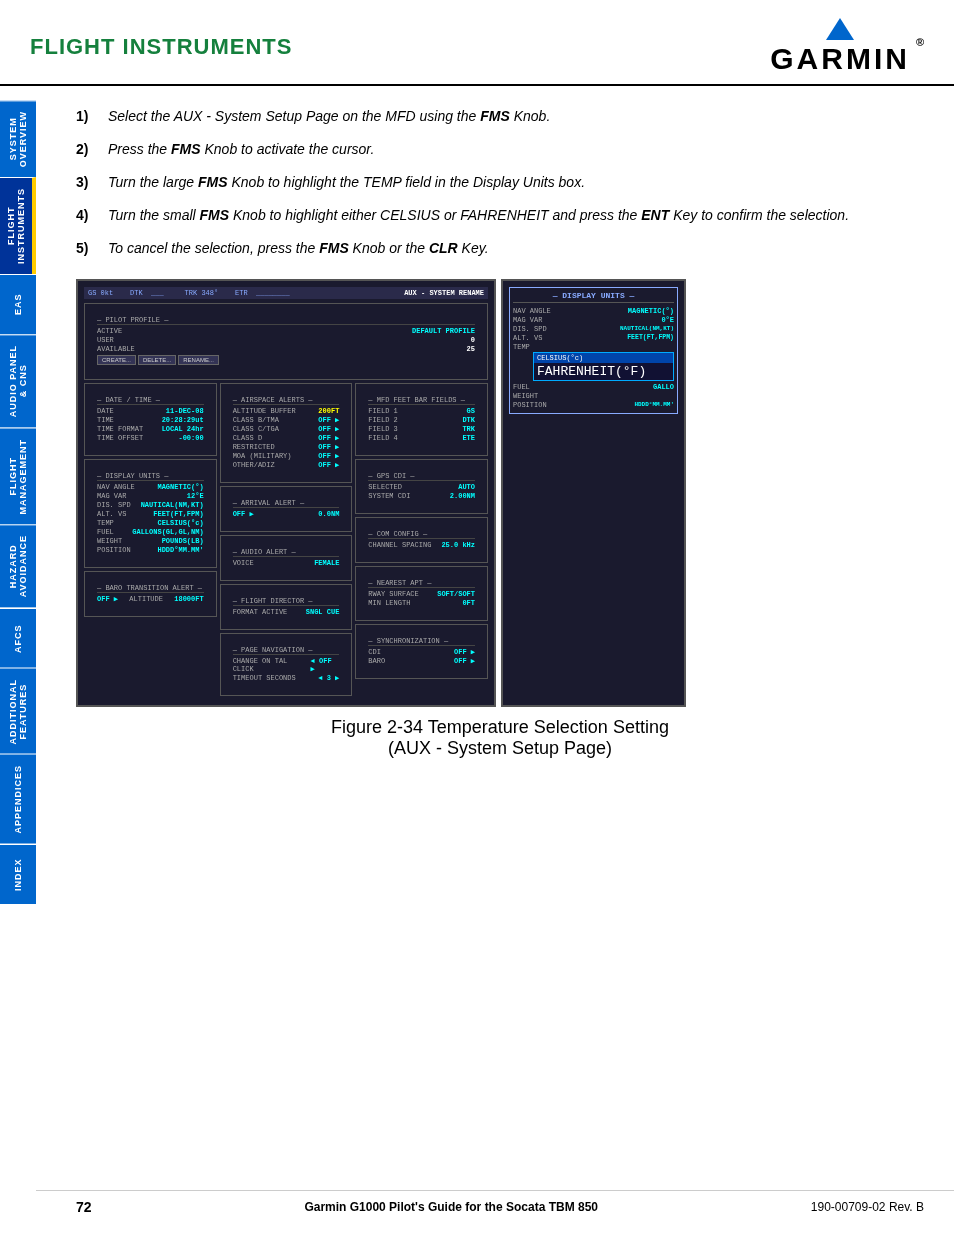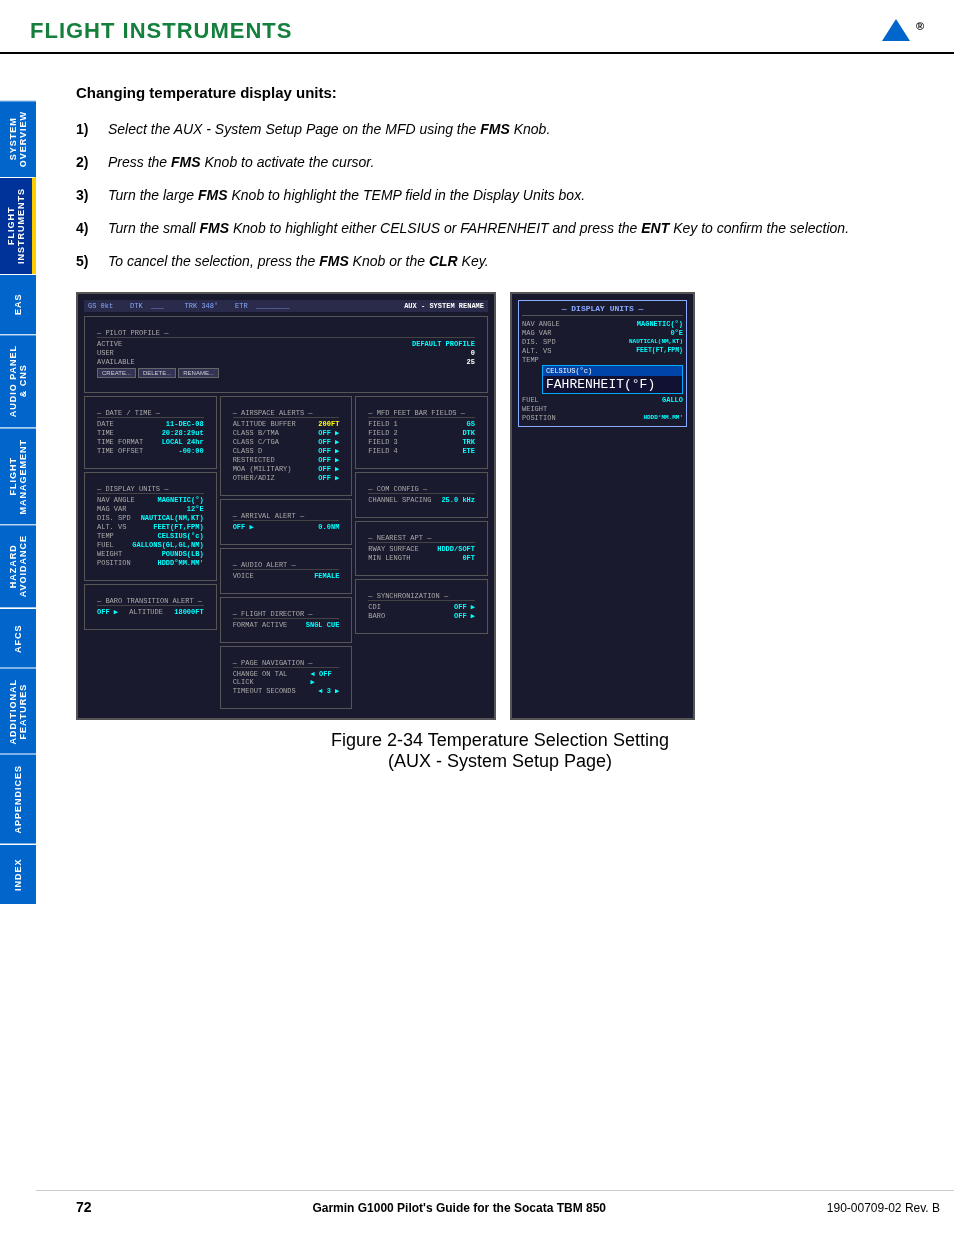--- a/index.html
+++ b/index.html
@@ -99,21 +99,21 @@
     .list-text { flex: 1; font-style: italic; }
     .list-text b, .list-text strong { font-weight: bold; }
 
     
     .screenshot-area {
       margin: 20px 0;
       border: none;
     }
     .screenshot-container {
       display: flex;
-      gap: 9px;
+      gap: 0;
       position: relative;
     }
 
     
     .mfd-screen {
       background: #1a1a2e;
       border: 2px solid #555;
       padding: 6px;
       font-family: 'Courier New', monospace;
       font-size: 8px;
@@ -185,20 +185,21 @@
     }
   </style>
 </head>
 <body>
 
 <div class="top-header">
   <span class="page-title">FLIGHT INSTRUMENTS</span>
   <div class="garmin-logo">
     <div style="display:flex; flex-direction:column; align-items:center; gap:0;">
       <div style="width:0;height:0;border-left:14px solid transparent;border-right:14px solid transparent;border-bottom:22px solid #0066cc; margin-bottom:2px;"></div>
+      <span style="font-size:30px;font-weight:900;letter-spacing:3px;font-family:Arial Black,Arial,sans-serif;">GARMIN</span>
     </div>
     <span style="font-size:11px;font-weight:bold;vertical-align:super;margin-top:-10px;">®</span>
   </div>
 </div>
 
 <div class="side-tabs">
   <div class="side-tab" style="background:#0066cc;">
     <span class="side-tab-label">SYSTEM<br>OVERVIEW</span>
   </div>
   <div class="side-tab active" style="background:#003399; border-left:4px solid #ffcc00;">
@@ -225,21 +226,20 @@
   <div class="side-tab">
     <span class="side-tab-label">APPENDICES</span>
   </div>
   <div class="side-tab">
     <span class="side-tab-label">INDEX</span>
   </div>
 </div>
 
 <div class="main-content">
 
-  <h2 class="section-heading">Changing temperature display units:</h2>
 
   <ol class="numbered-list">
     <li>
       <span class="list-num">1)</span>
       <span class="list-text">Select the AUX - System Setup Page on the MFD using the <strong>FMS</strong> Knob.</span>
     </li>
     <li>
       <span class="list-num">2)</span>
       <span class="list-text">Press the <strong>FMS</strong> Knob to activate the cursor.</span>
     </li>
@@ -444,34 +444,45 @@
               <div class="field-row">
                 <span class="field-label">FIELD 3</span>
                 <span class="field-value cyan">TRK</span>
               </div>
               <div class="field-row">
                 <span class="field-label">FIELD 4</span>
                 <span class="field-value cyan">ETE</span>
               </div>
             </div>
 
+            <div class="section-box">
+              <div class="section-box-title">— GPS CDI —</div>
+              <div class="field-row">
+                <span class="field-label">SELECTED</span>
+                <span class="field-value cyan">AUTO</span>
+              </div>
+              <div class="field-row">
+                <span class="field-label">SYSTEM CDI</span>
+                <span class="field-value cyan">2.00NM</span>
+              </div>
+            </div>
 
             <div class="section-box">
               <div class="section-box-title">— COM CONFIG —</div>
               <div class="field-row">
                 <span class="field-label">CHANNEL SPACING</span>
                 <span class="field-value cyan">25.0 kHz</span>
               </div>
             </div>
 
             <div class="section-box">
               <div class="section-box-title">— NEAREST APT —</div>
               <div class="field-row">
                 <span class="field-label">RWAY SURFACE</span>
-                <span class="field-value cyan">HDDD/SOFT</span>
+                <span class="field-value cyan">SOFT/SOFT</span>
               </div>
               <div class="field-row">
                 <span class="field-label">MIN LENGTH</span>
                 <span class="field-value cyan">0FT</span>
               </div>
             </div>
 
             <div class="section-box">
               <div class="section-box-title">— SYNCHRONIZATION —</div>
               <div class="field-row">
@@ -533,17 +544,17 @@
     </div>
 
     <div class="figure-caption">
       <div>Figure 2-34  Temperature Selection Setting</div>
       <div>(AUX - System Setup Page)</div>
     </div>
   </div>
 
 </div>
 
-<div style="position:absolute;bottom:20px;left:36px;right:0;display:flex;justify-content:space-between;align-items:flex-end;padding:8px 14px 0 40px;border-top:1px solid #ccc;font-size:12px;">
+<div style="position:absolute;bottom:20px;left:36px;right:0;display:flex;justify-content:space-between;align-items:center;padding:8px 30px 0 40px;border-top:1px solid #ccc;font-size:12px;">
   <span style="font-weight:bold;font-size:14px;">72</span>
   <span style="font-weight:bold;">Garmin G1000 Pilot's Guide for the Socata TBM 850</span>
   <span>190-00709-02  Rev. B</span>
 </div>
 
 </body></html>

